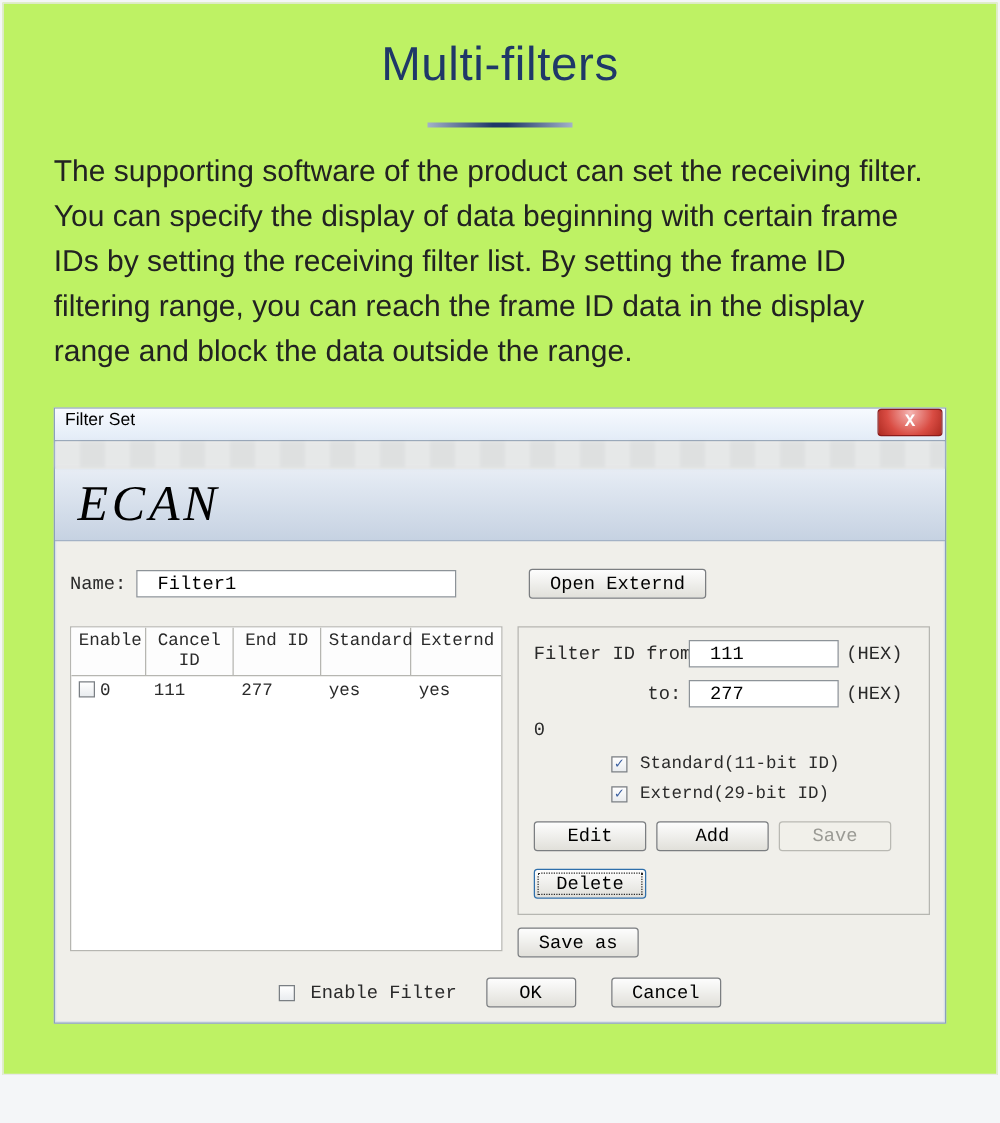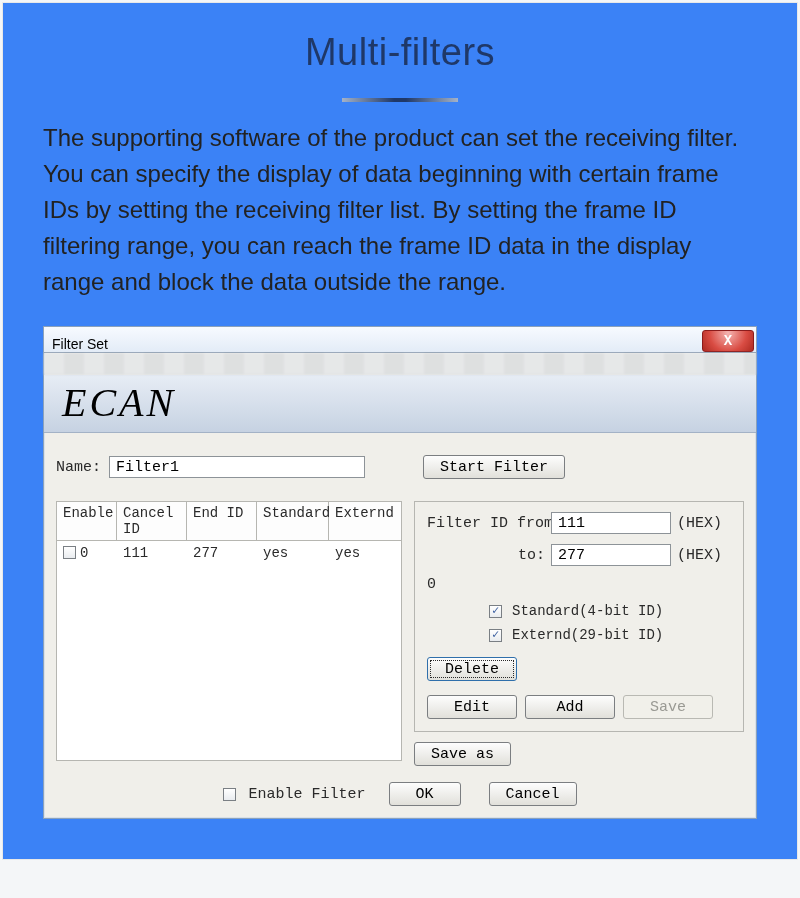--- a/index.html
+++ b/index.html
@@ -17,21 +17,21 @@
   }
   * { box-sizing: border-box; }
   body {
     margin: 0;
     background: var(--page-bg);
     font-family: "Segoe UI", Arial, sans-serif;
     color: var(--text-dark);
     width: 800px;
   }
   .page {
-    background: #3b82f6;
+    background: #bef264;
     margin: 2px 2px 60px 2px;
     border: 1px solid #e8e8e8;
     padding-bottom: 40px;
   }
   .hdr { text-align: center; padding-top: 28px; }
   h1.title {
     margin: 0;
     font-size: 38px;
     font-weight: 500;
     color: var(--accent);
@@ -53,21 +53,21 @@
   .dlg {
     margin: 0 40px;
     border: 1px solid #8aa1bb;
     background: var(--win-body);
     font-family: "SimSun","NSimSun","Courier New",monospace;
     font-size: 15px;
     color: #2a2a2a;
     box-shadow: 0 0 0 1px #d7e0ea inset;
   }
   .titlebar {
-    display: flex; align-items: flex-end; justify-content: space-between;
+    display: flex; align-items: flex-start; justify-content: space-between;
     height: 26px;
     padding: 0 0 0 8px;
     background: linear-gradient(#f7faff,#e3ecf7);
     border-bottom: 1px solid var(--win-border);
   }
   .titlebar .ttl { font-family: "Segoe UI",Arial,sans-serif; font-size: 14px; color:#000; }
   .closebox {
     width: 52px; height: 22px; border: 1px solid #8b1b1b;
     border-radius: 3px;
     background: radial-gradient(circle at 50% 10%, #f5b5b2, #d94c43 60%, #ad2a21);
@@ -94,21 +94,21 @@
     letter-spacing: 3px;
     color:#000;
   }
 
   .body { padding: 10px 12px 12px; margin-top: 12px; }
 
   .row { display:flex; align-items:center; gap:8px; }
   .lbl { white-space:nowrap; }
   input.txt {
     border:1px solid #8d9398; background:var(--input-bg);
-    height:22px; padding:0 6px; font: inherit; color:#000;
+    height:22px; padding:0 16px; font: inherit; color:#000;
   }
   .btn {
     height:24px; padding:0 16px; min-width:90px;
     border:1px solid var(--btn-border); border-radius:3px;
     background: linear-gradient(var(--btn-grad-top),var(--btn-grad-bot));
     font: inherit; color:#000; cursor:pointer;
   }
   .btn:disabled { color:#9a9a94; border-color:#b9b9b3; background:#f1f0ea; cursor:default; }
   .btn.focus {
     outline:1px dotted #2a2a2a; outline-offset:-4px;
@@ -117,21 +117,21 @@
 
   .mid { display:flex; gap:12px; margin-top:22px; }
   .tablewrap {
     flex:0 0 346px; height:260px;
     border:1px solid var(--table-border);
     background:#fff;
     overflow:hidden;
   }
   .thead, .trow { display:grid; grid-template-columns: 60px 70px 70px 72px 74px; }
   .thead { background:#fdfdfd; border-bottom:1px solid var(--table-border); }
-  .th { padding:3px 6px; font-size:14px; border-right:1px solid var(--table-border); color:#2a2a2a; }
+  .th { padding:3px 6px; font-size:14px; border-right:1px solid var(--table-border); color:#2a2a2a;text-align:center; }
   .th:last-child { border-right:none; }
   .td { padding:4px 6px; font-size:14px; color:#2a2a2a; }
   .ck { width:13px; height:13px; border:1px solid #7a7f84; display:inline-block; background:linear-gradient(#fff,#e9ecef); vertical-align:-2px; margin-right:4px; }
   .ck.checked::after { content:"✓"; display:block; font-size:12px; line-height:11px; color:#3a5fa0; text-align:center; }
 
   .propbox {
     flex:1; border:1px solid var(--table-border);
     background:var(--win-body);
     padding:10px 12px 12px;
   }
@@ -165,21 +165,21 @@
     <div class="blurrow"></div>
     <div class="ecanbar">
       <span>ECAN</span>
     </div>
 
     <div class="body">
       <div class="row">
         <span class="lbl">Name:</span>
         <input class="txt" style="width: 256px;" value="Filter1">
         <span style="width:42px"></span>
-        <button class="btn">Start Filter</button>
+        <button class="btn">Open Externd</button>
       </div>
 
       <div class="mid">
         <div class="tablewrap">
           <div class="thead">
             <div class="th">Enable</div>
             <div class="th">Cancel ID</div>
             <div class="th">End ID</div>
             <div class="th">Standard</div>
             <div class="th">Externd</div>
@@ -205,34 +205,34 @@
             <div class="prow">
               <span class="lbl" style="text-align:right">to:</span>
               <input class="txt" value="277" style="">
               <span class="hex">(HEX)</span>
             </div>
             <div class="prow">
                 <span>0</span>
               </div>
             <div class="cbrow">
               <span class="ck checked"></span>
-              <span>Standard(4-bit ID)</span>
+              <span>Standard(11-bit ID)</span>
             </div>
             <div class="cbrow">
               <span class="ck checked"></span>
               <span>Externd(29-bit ID)</span>
-            </div>
-            <div class="btnrow">
-              <button class="btn focus">Delete</button>
             </div>
             <div class="btnrow">
               <button class="btn">Edit</button>
               <button class="btn">Add</button>
               <button class="btn" disabled="">Save</button>
             </div>
+            <div class="btnrow">
+              <button class="btn focus">Delete</button>
+            </div>
           </div>
           <div class="saveasrow">
             <button class="btn">Save as</button>
           </div>
         </div>
       </div>
 
       <div class="bottom">
         <div class="row">
           <span class="ck"></span>

